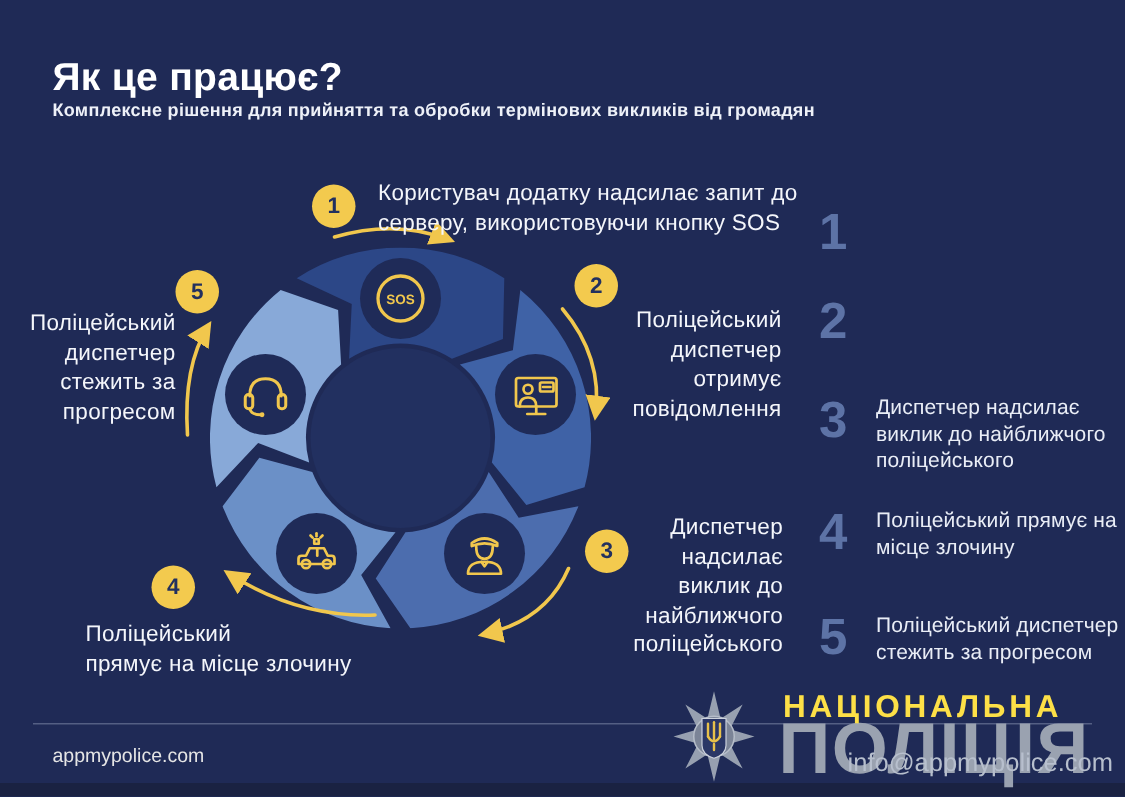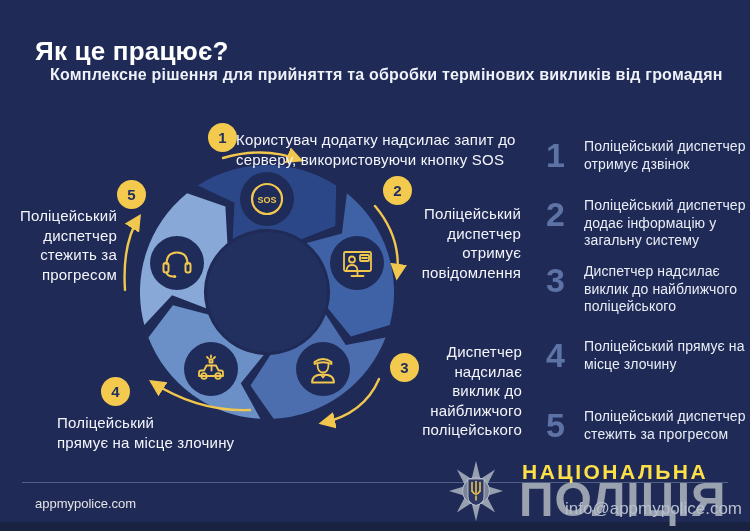--- a/index.html
+++ b/index.html
@@ -4,21 +4,21 @@
 <style>
   html,body{margin:0;padding:0;}
   body{
     width:750px;height:531px;position:relative;overflow:hidden;
     background:#1f2a56;
     font-family:"Liberation Sans", sans-serif;
     -webkit-font-smoothing:antialiased;
   }
   .abs{position:absolute;}
   .title{left:35px;top:20px;font-size:26px;font-weight:bold;color:#ffffff;letter-spacing:.2px;margin-top:16px;}
-  .subtitle{left:50px;top:66px;font-size:16px;font-weight:bold;color:#eef1f8;letter-spacing:.2px;}
+  .subtitle{left:35px;top:66px;font-size:12px;font-weight:bold;color:#eef1f8;letter-spacing:.2px;}
 
   .badge{
     width:29px;height:29px;border-radius:50%;background:#f3ca4e;
     color:#22305f;font-weight:bold;font-size:15px;
     display:flex;align-items:center;justify-content:center;position:absolute;
   }
   .step-text{
     position:absolute;color:#f4f6fb;font-size:15px;line-height:19.5px;
     white-space:pre-line;letter-spacing:.2px;
   }
@@ -123,46 +123,44 @@
     <path d="M 125 290 Q 122 244 139 217" marker-end="url(#ah)"></path>
   </g>
 </svg>
 
 <div class="badge" style="left:208px;top:123px;">1</div>
 <div class="badge" style="left:383px;top:176px;">2</div>
 <div class="badge" style="left:390px;top:353px;">3</div>
 <div class="badge" style="left:101px;top:377px;">4</div>
 <div class="badge" style="left:117px;top:180px;">5</div>
 
-<div class="step-text" style="left:236px;top:119px;width:310px;margin-top:11px;">Користувач додатку надсилає запит до
+<div class="step-text" style="left:252px;top:119px;width:310px;">Користувач додатку надсилає запит до
 серверу, використовуючи кнопку SOS</div>
 <div class="step-text ta-r" style="right:229px;top:204px;">Поліцейський
 диспетчер
 отримує
 повідомлення</div>
 <div class="step-text ta-r" style="right:228px;top:342px;">Диспетчер
 надсилає
 виклик до
 найближчого
 поліцейського</div>
 <div class="step-text" style="left:57px;top:413px;">Поліцейський
 прямує на місце злочину</div>
 <div class="step-text ta-r" style="right:633px;top:206px;">Поліцейський
 диспетчер
 стежить за
 прогресом</div>
 
 <div class="abs right-list">
   <div class="r-item" style="top:8px;">
     <div class="r-num">1</div>
-    <div class="r-text">Поліцейський диспетчер отримує дзвінок</div>
   </div>
   <div class="r-item" style="top:67px;">
     <div class="r-num">2</div>
-    <div class="r-text">Поліцейський диспетчер додає інформацію у загальну систему</div>
   </div>
   <div class="r-item" style="top:133px;">
     <div class="r-num">3</div>
     <div class="r-text">Диспетчер надсилає виклик до найближчого поліцейського</div>
   </div>
   <div class="r-item" style="top:208px;">
     <div class="r-num">4</div>
     <div class="r-text">Поліцейський прямує на місце злочину</div>
   </div>
   <div class="r-item" style="top:278px;">

